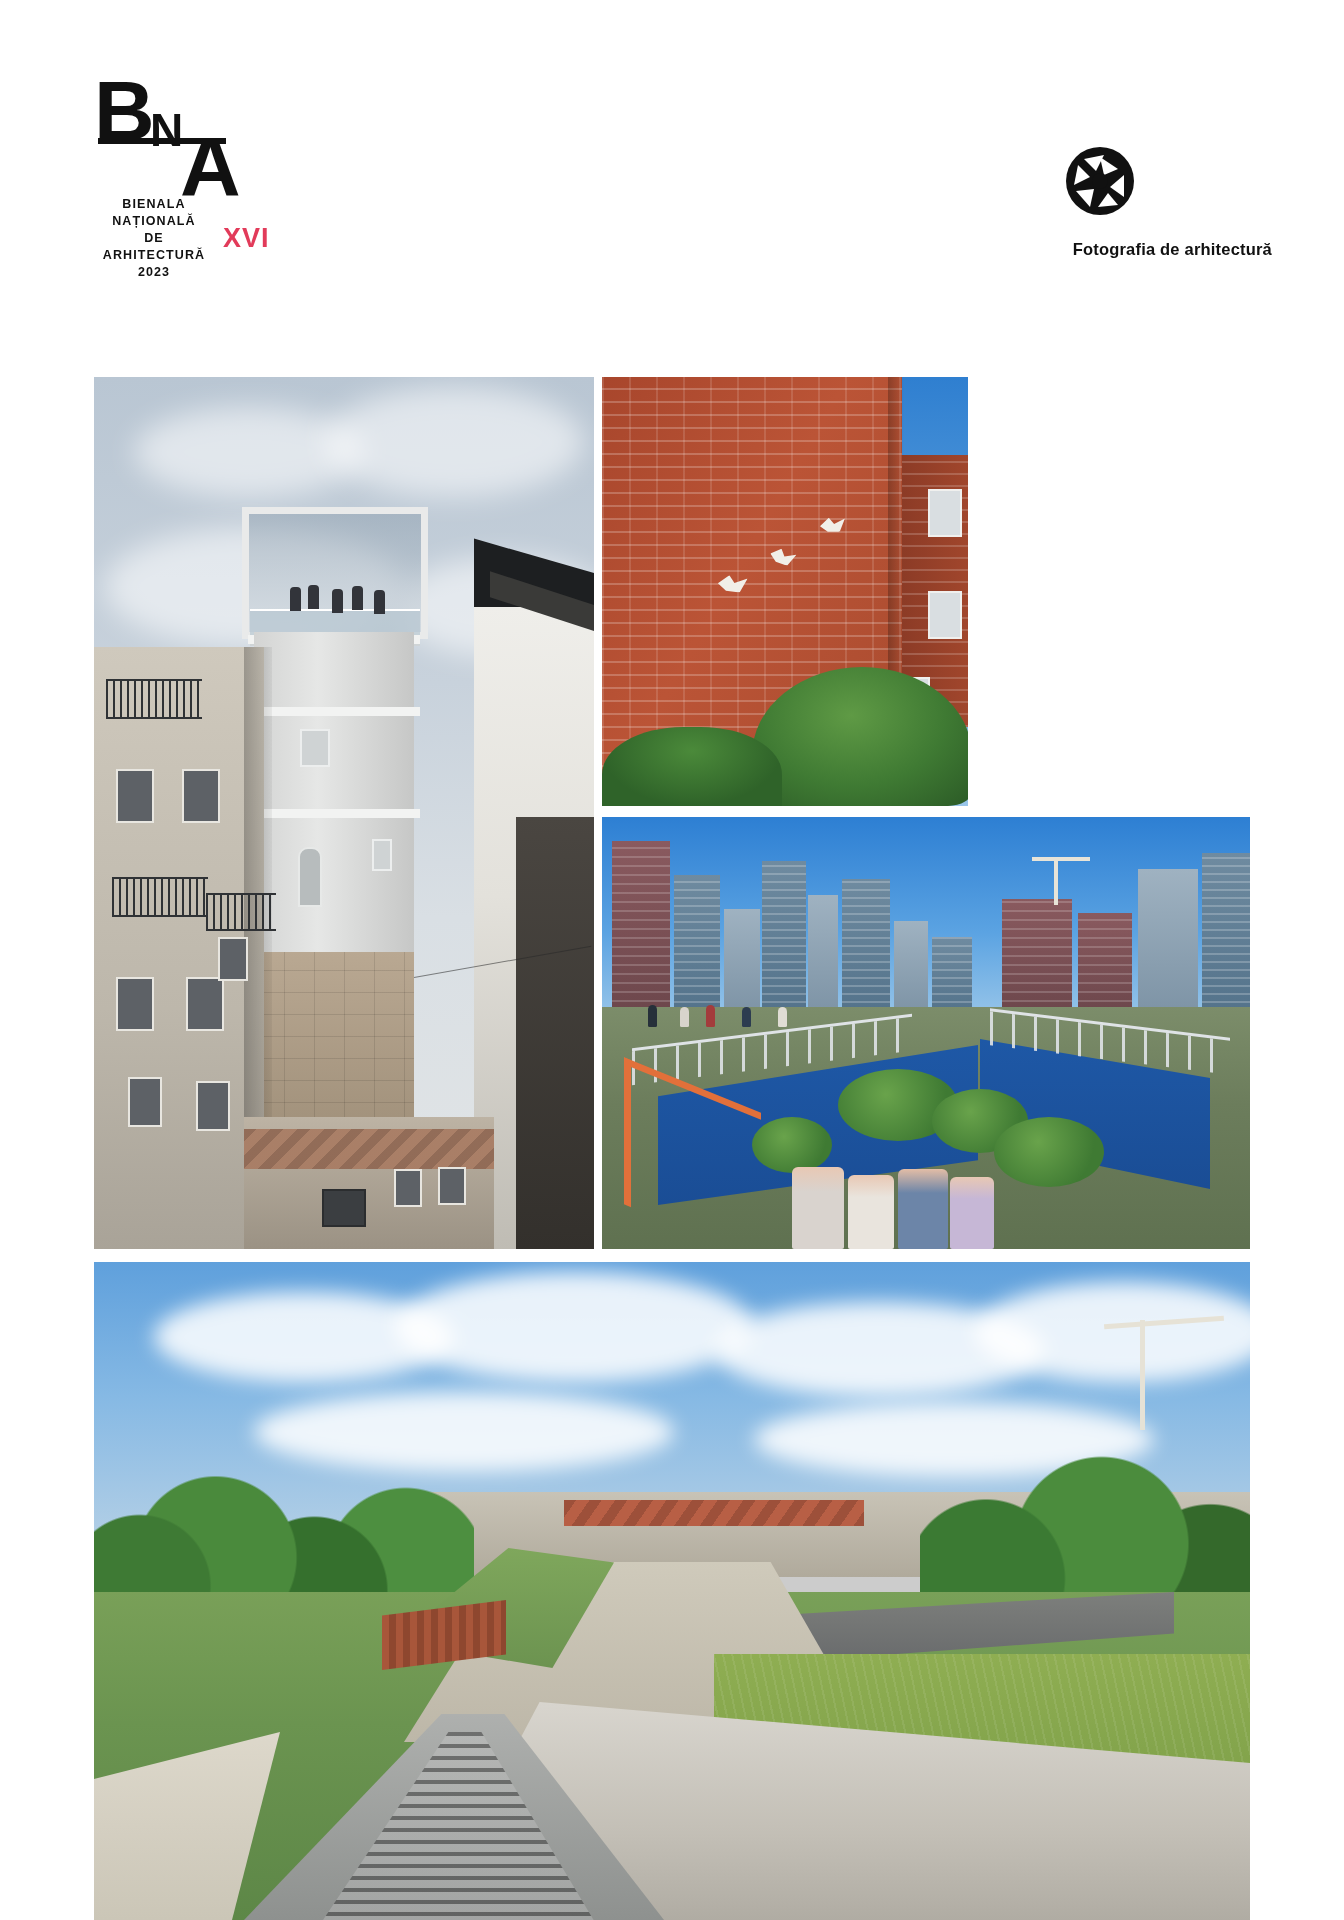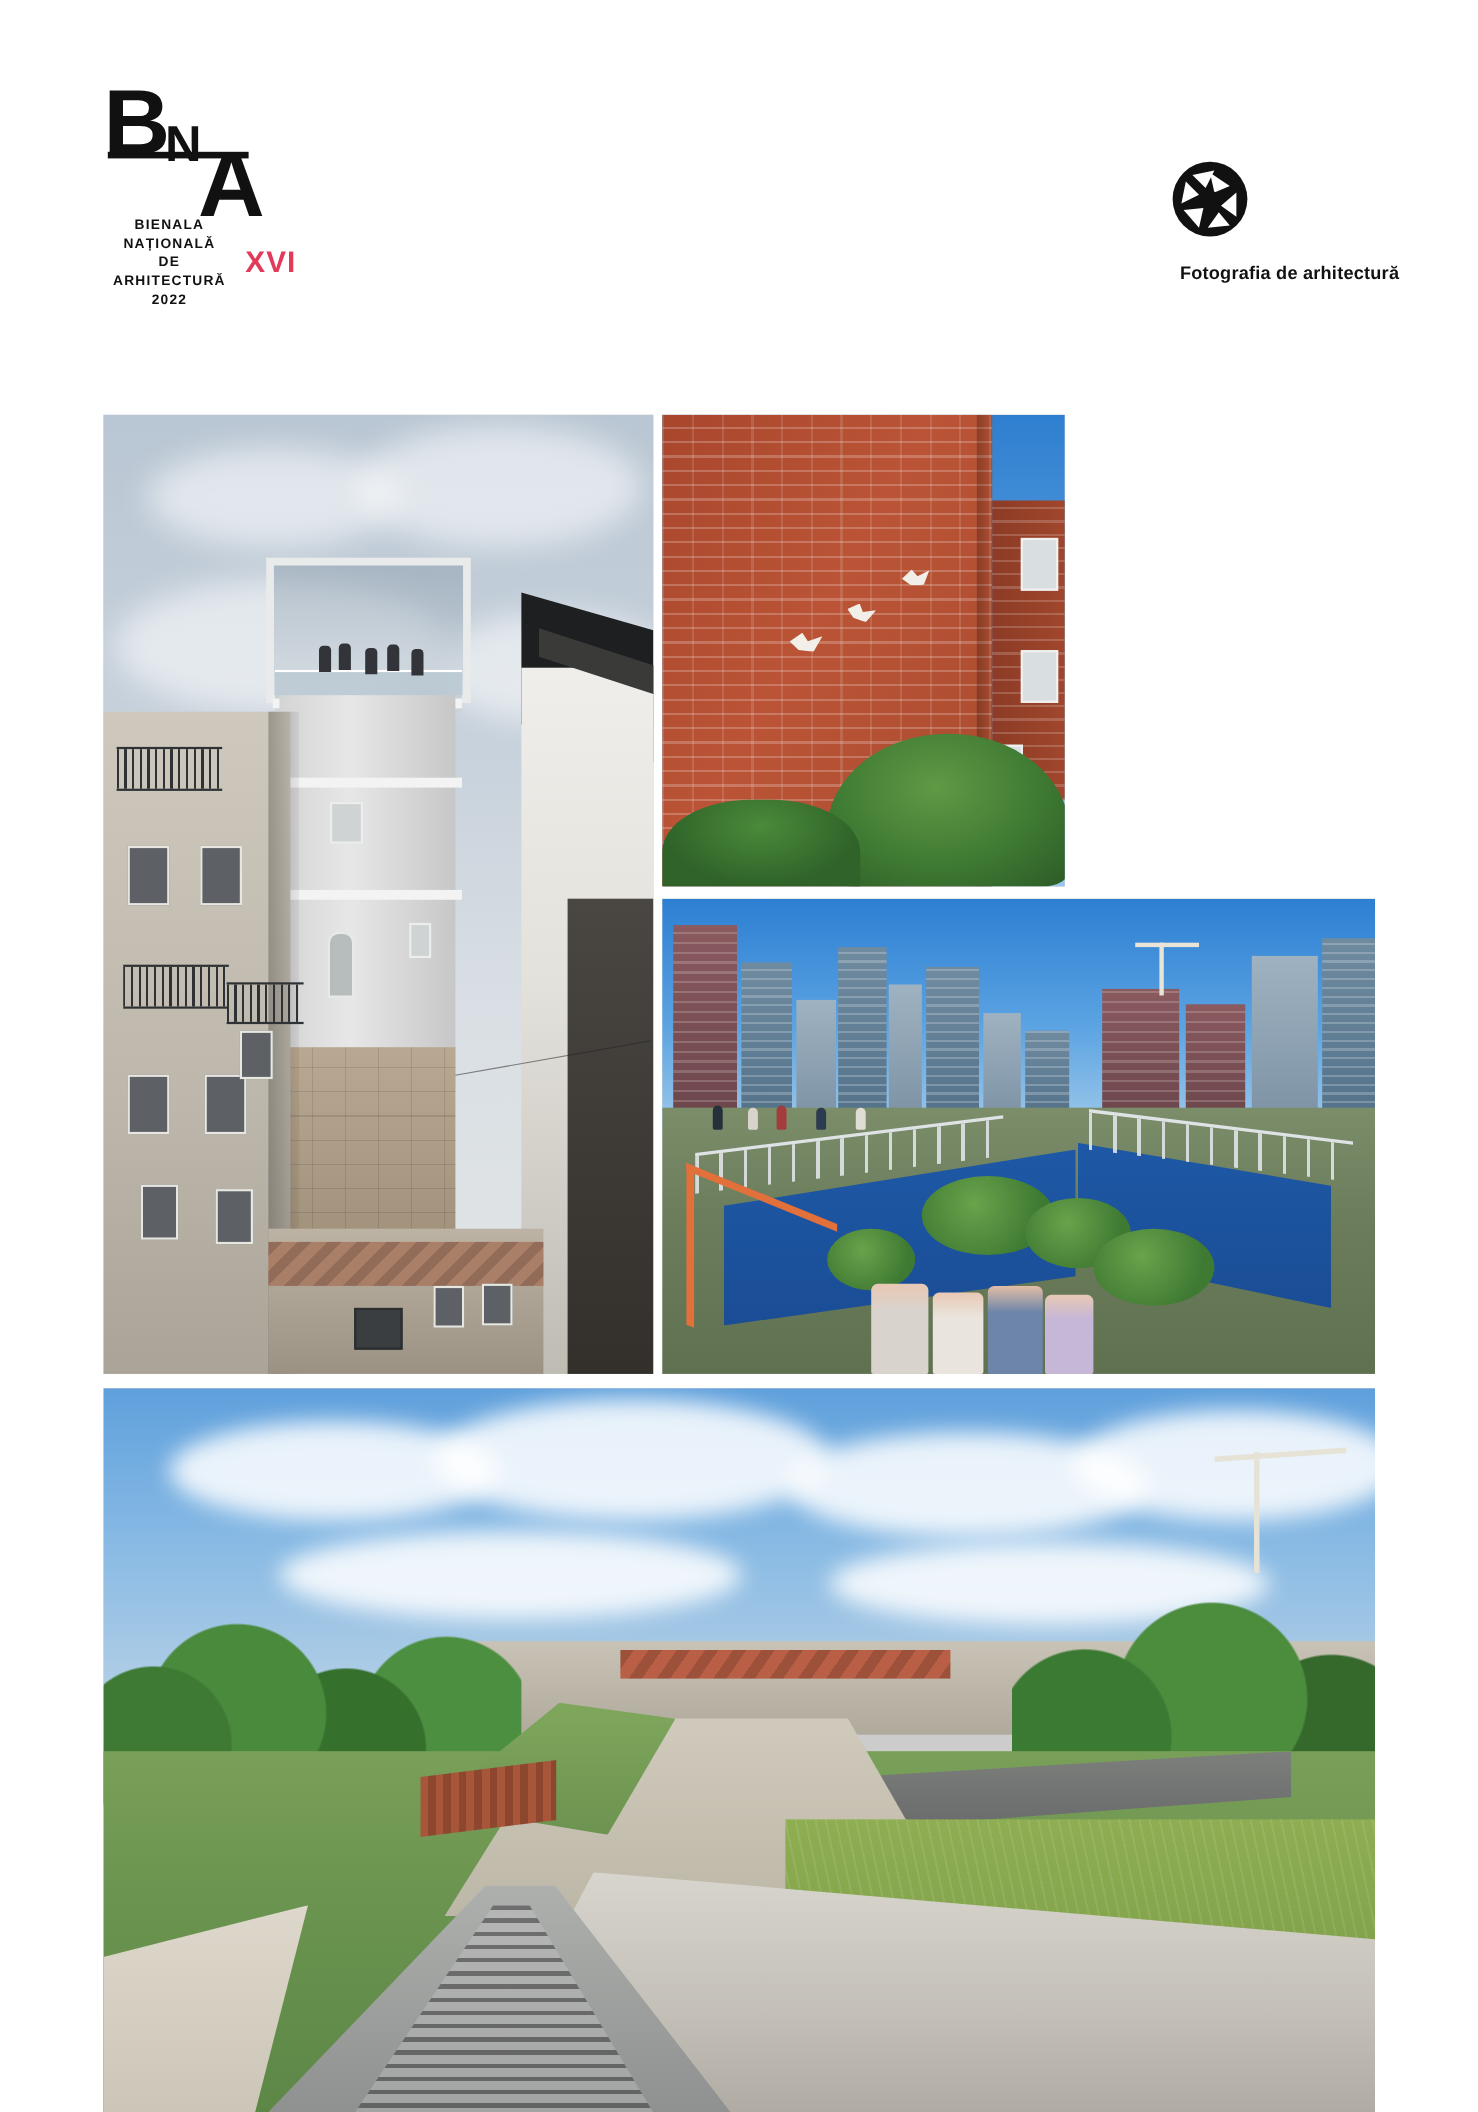--- a/index.html
+++ b/index.html
@@ -383,21 +383,21 @@
         <text x="88" y="118" font-family="Liberation Sans, sans-serif" font-size="84" font-weight="700" fill="#111111">A</text>
 
         <rect x="6" y="60" width="128" height="6" fill="#111111"></rect>
       </svg>
     </div>
     <div class="logo-caption">
       <div>BIENALA</div>
       <div>NAȚIONALĂ</div>
       <div>DE</div>
       <div>ARHITECTURĂ</div>
-      <div>2022</div>
+      <div>2023</div>
     </div>
     <div class="logo-edition">XVI</div>
   </div>
 
   <div class="aperture-wrap">
     <svg viewBox="0 0 72 72" width="72" height="72" aria-hidden="true">
       <circle cx="36" cy="36" r="34" fill="#111111"></circle>
       <g fill="#ffffff">
         <path d="M36 12 L54 24 L40 30 Z"></path>
         <path d="M60 30 L60 52 L46 42 Z"></path>

